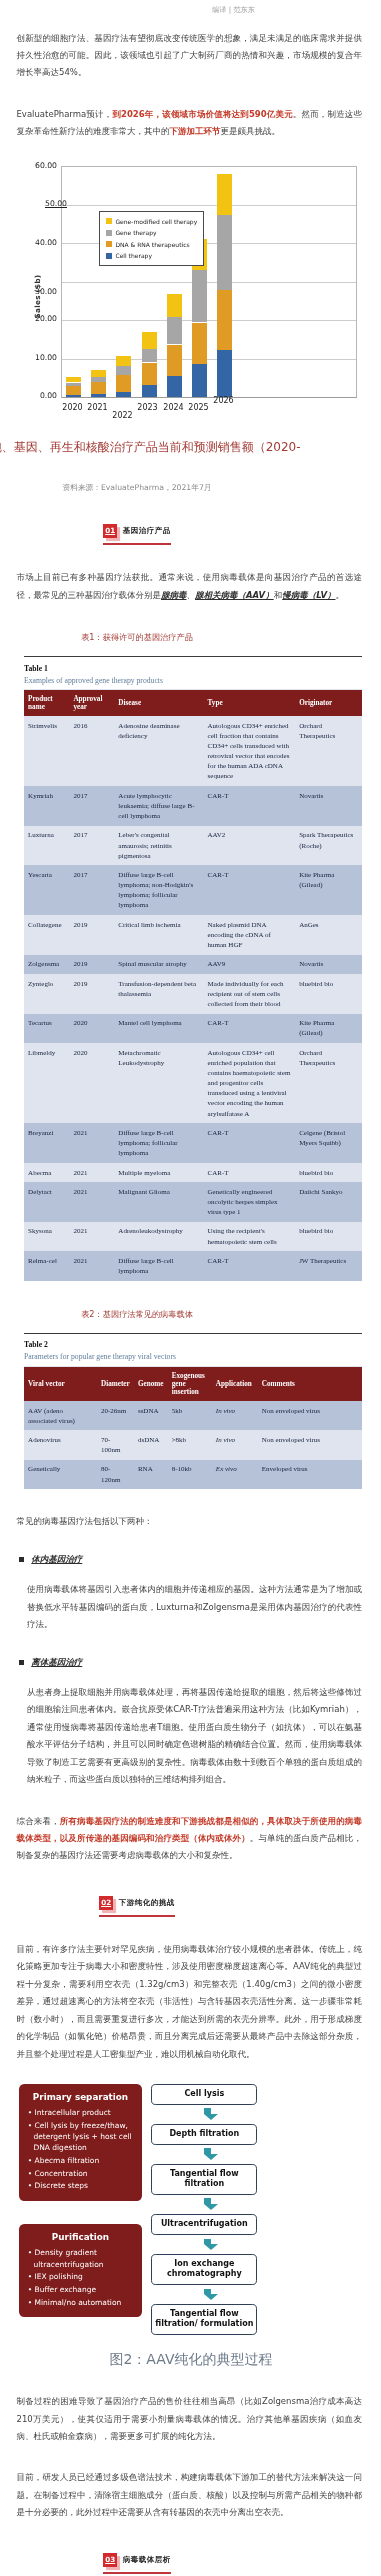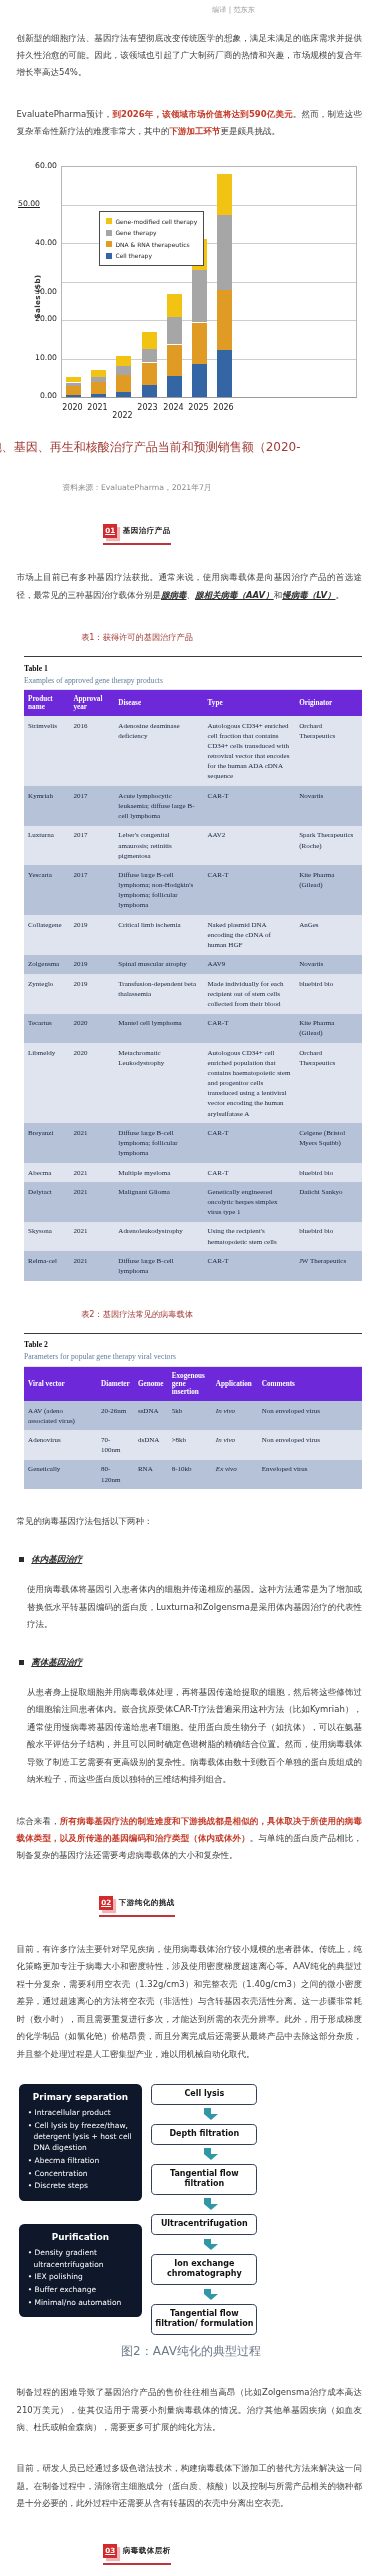--- a/index.html
+++ b/index.html
@@ -34,51 +34,51 @@
   .bar-seg { position:absolute; }
   .legend { position:absolute; left:37px; top:44px; background:#fff; border:0.5px solid #4a4a4a;
             padding:5.2px 6.2px; display:flex; flex-direction:column; gap:4.6px; z-index:2; }
   .legend-item { display:flex; align-items:center; gap:3.6px; font-size:6px; color:#1c1c1c; }
   .legend-swatch { width:5.7px; height:5.7px; flex:0 0 aupx; }
 
   .fig-caption { position:relative; left:-54px; width:fit-content; margin:13.4px auto 0;
                  font-size:12px; color:#a23c35; }
   .fig-source  { position:relative; left:-54px; width:fit-content; margin:10.3px auto 0;
                  font-size:7.7px; color:#8a8a8a; }
-  .fig2-caption { width:fit-content; margin:8px auto 0; font-size:12px; color:#6e7b8a; }
+  .fig2-caption { width:fit-content; margin:16px auto 0; font-size:14px; color:#6e7b8a; }
 
   
   .tbl-caption { position:relative; left:-54px; width:fit-content; margin:28px auto 0;
                  font-size:8.2px; font-weight:normal; color:#a23c35; }
   .tbl-block { margin:13.4px 20px 0 24px; border-top:1px solid #3a3a3a; padding-top:4.1px;
                font-family:"Liberation Serif","DejaVu Serif",serif; }
   .tbl-label { font-size:7.7px; font-weight:bold; color:#111; margin:2.1px 0 3.1px; }
   .tbl-sub { font-size:7.7px; color:#5f7d9c; margin-bottom:4.1px; }
   table.datatable { border-collapse:collapse; width:100%; font-size:7px; color:#16233d; }
-  table.datatable th { background:#6d28d9; color:#fff; text-align:left; font-weight:bold;
+  table.datatable th { background:#7f1d1d; color:#fff; text-align:left; font-weight:bold;
                        padding:5.2px 4.1px; border-top:1.5px double #dfe4ef; font-size:7.2px; }
   table.datatable td { padding:4.6px 4.1px; vertical-align:top; line-height:1.45; }
   tr.row-a td { background:#b6c2d8; }
   tr.row-b td { background:#dfe4ef; }
   td.ital, th.ital { font-style:italic; }
 
   
   .bullet-head { margin:23px 20px 0 19px; display:flex; align-items:center; gap:7.7px; }
   .sq { width:4.6px; height:4.6px; background:#2b2b2b; flex:0 0 auto; }
   .bullet-head .ub { font-size:8.5px; }
   .bullet-body { margin:15.5px 20px 0 27px; font-size:8.5px; line-height:2.05; text-align:justify; }
 
   
   .sub-head { margin:25px 20px 0 16.5px; }
   .sub-head .ub { font-size:8.5px; }
 
   
   .diag { display:flex; margin:20.6px 0 0 19px; gap:9.3px; }
   .diag-left { width:123px; display:flex; flex-direction:column; }
-  .diag-box { background:#0f172a; border-radius:5.2px; color:#fff; padding:8.2px 7.2px 9.3px; }
+  .diag-box { background:#7f1d1d; border-radius:5.2px; color:#fff; padding:8.2px 7.2px 9.3px; }
   .diag-box + .diag-box { margin-top:23px; }
   .diag-box-title { text-align:center; font-weight:bold; font-size:8.8px; margin-bottom:5.2px; }
   .diag-bullet { font-size:7.5px; line-height:1.5; padding-left:7.2px; text-indent:-5.7px; margin-top:1.5px; }
   .diag-right { width:106px; display:flex; flex-direction:column; align-items:center; }
   .step-box { width:100%; box-sizing:border-box; background:#fff; border:1.3px solid #2e3f57;
               border-radius:4.6px; padding:4.6px 2.1px; text-align:center; font-weight:bold;
               font-size:8px; color:#111; line-height:1.25; }
   .arrow { margin:3.6px auto; width:0; }
   .arrow .stem { width:6.7px; height:5.7px; background:#2f97a5; margin:0 auto; }
   .arrow .head { width:0; height:0; border-left:7.7px solid transparent; border-right:7.7px solid transparent;
@@ -147,29 +147,29 @@
             <div class="legend-swatch" style="background: rgb(52, 101, 164);"></div>
             <span>Cell therapy</span>
           </div>
         </div>
       </div>
   <div class="ytick" style="left: 30px; top: 229px;">0.00</div>
       <div class="ytick" style="left: 30px; top: 191px;">10.00</div>
       <div class="ytick" style="left: 30px; top: 152px;">20.00</div>
       <div class="ytick" style="left: 30px; top: 125px;">30.00</div>
       <div class="ytick" style="left: 30px; top: 76px;">40.00</div>
-      <div class="ytick" style="left: 13px; top: 37px; text-decoration: underline;">50.00</div>
+      <div class="ytick" style="left: 40px; top: 37px; text-decoration: underline;">50.00</div>
       <div class="ytick" style="left: 30px; top: -1px;">60.00</div>
       <div class="xtick" style="left: 57px; top: 241px;">2020</div>
       <div class="xtick" style="left: 82px; top: 241px;">2021</div>
       <div class="xtick" style="left: 107px; top: 241px; margin-top: 8px;">2022</div>
       <div class="xtick" style="left: 132px; top: 241px;">2023</div>
       <div class="xtick" style="left: 158px; top: 241px;">2024</div>
       <div class="xtick" style="left: 183px; top: 241px;">2025</div>
-      <div class="xtick" style="left: 208px; top: 241px;">2026</div>
+      <div class="xtick" style="left: 208px; top: 234px;">2026</div>
     </div>
   <div class="fig-caption">图1：细胞、基因、再生和核酸治疗产品当前和预测销售额（2020-2026年）</div>
   <div class="fig-source">资料来源：EvaluatePharma，2021年7月</div>
 
   <div class="sec-head">
     <div class="sec-num">01</div>
     <div class="sec-title">基因治疗产品</div>
   </div>
 
   <p class="para"><span>市场上目前已有多种基因疗法获批。通常来说，使用病毒载体是向基因治疗产品的首选途径，最常见的三种基因治疗载体分别是</span><span class="ub">腺病毒</span><span>、</span><span class="ub">腺相关病毒（AAV）</span><span>和</span><span class="ub">慢病毒（LV）</span><span>。</span></p>

